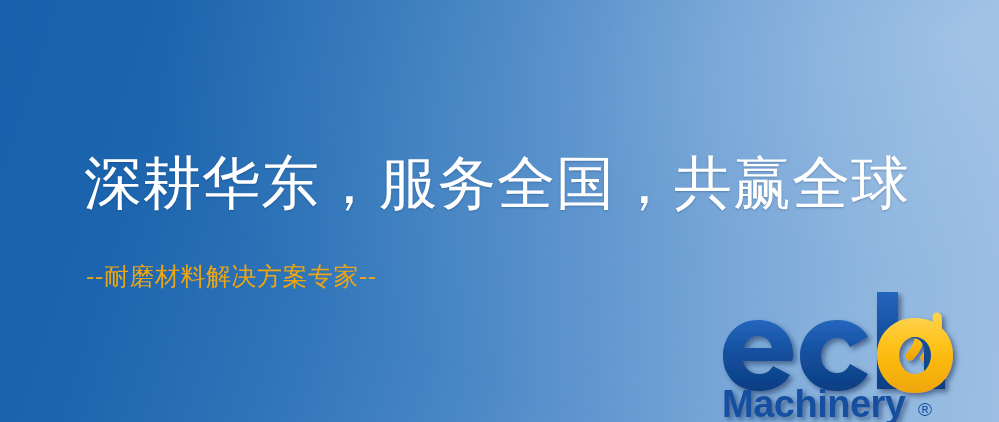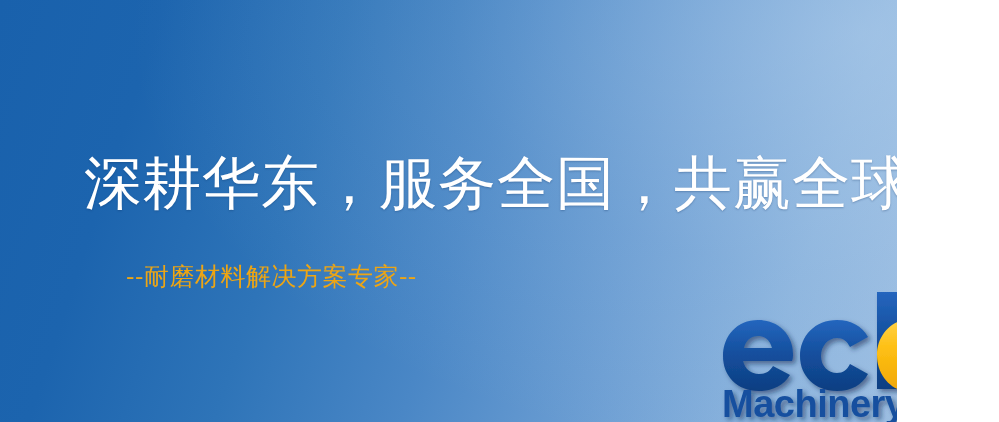--- a/index.html
+++ b/index.html
@@ -2,21 +2,21 @@
 <html><head>
 <meta charset="utf-8">
 <style>
   html, body {
     margin: 0;
     padding: 0;
     background: #ffffff;
   }
   #banner {
     position: relative;
-    width: 897px;
+    width: 999px;
     height: 422px;
     overflow: hidden;
     
     background:
       linear-gradient(108deg,
         #1961AC 0%,
         #1C64AE 16%,
         #2E74B8 34%,
         #4A87C6 52%,
         #6C9ED3 70%,
@@ -55,21 +55,20 @@
     position: absolute;
     left: 86px;
     top: 263px;
     font-family: "DejaVu Serif", "Liberation Serif", serif;
     font-size: 25px;
     line-height: 1.1;
     color: #EDA514;
     letter-spacing: 0.5px;
     white-space: nowrap;
     z-index: 3;
-    margin-left: 40px;
   }
 
   
   .logo {
     position: absolute;
     left: 720px;
     top: 292px;
     width: 252px;
     height: 130px;
     z-index: 4;

